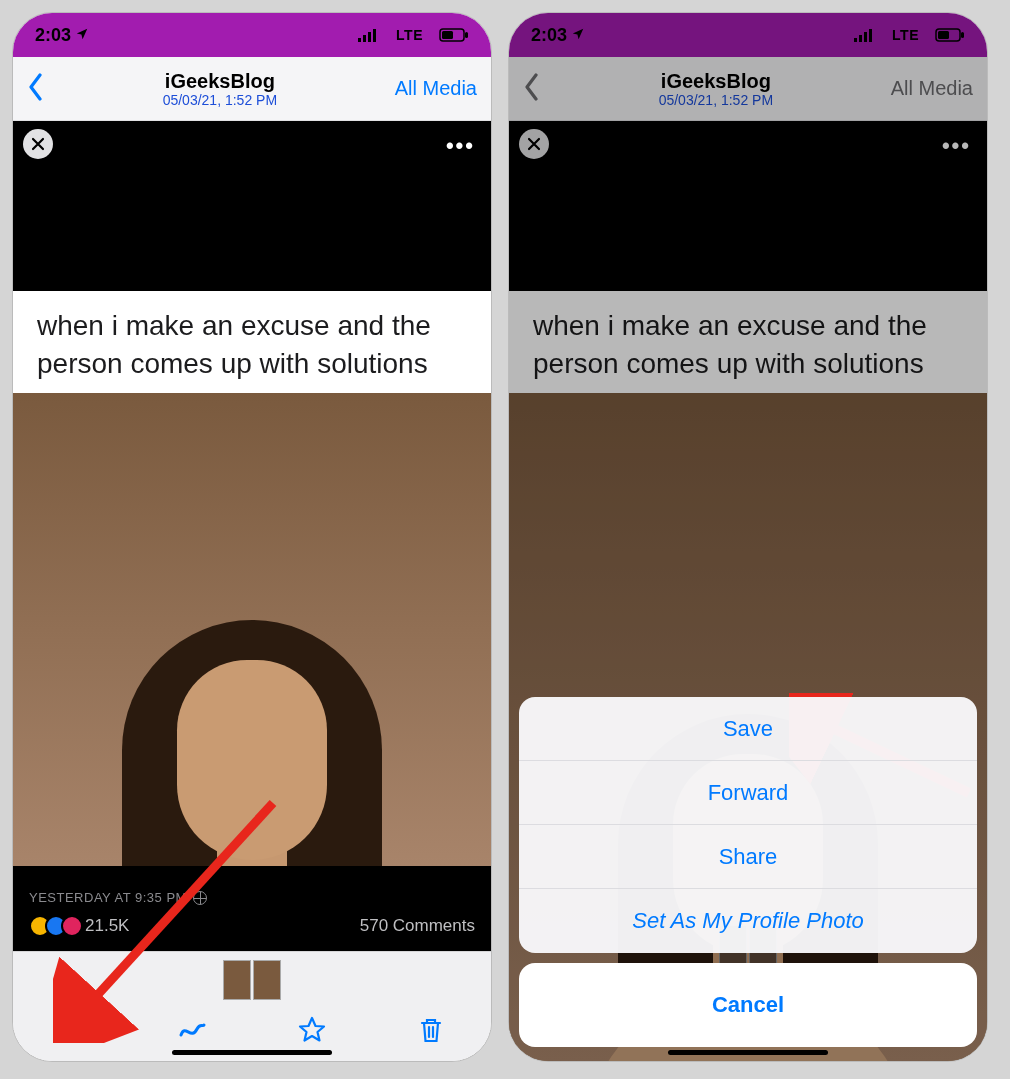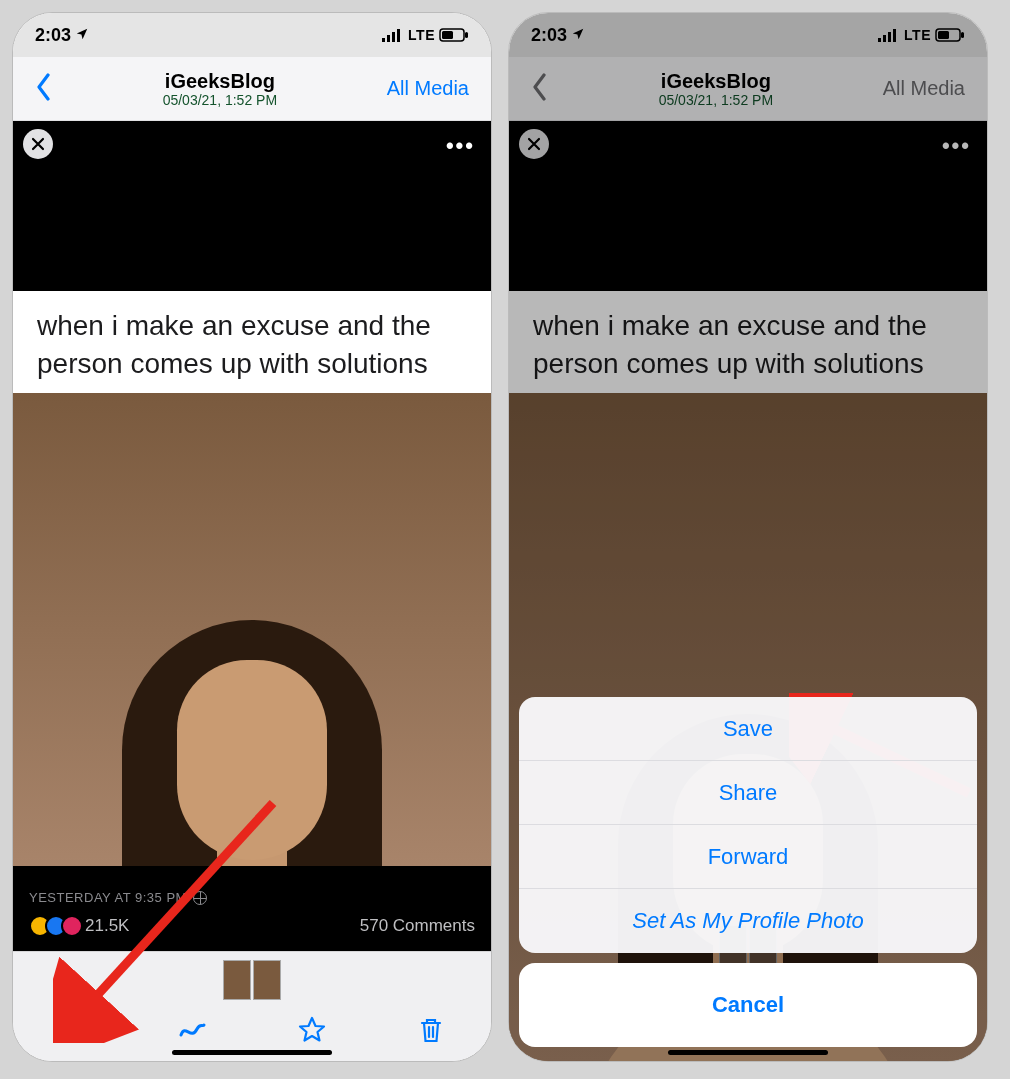--- a/index.html
+++ b/index.html
@@ -34,41 +34,41 @@
   
   .statusbar {
     height: 44px;
     display: flex;
     justify-content: space-between;
     align-items: center;
     padding: 0 22px;
     font-size: 18px;
     font-weight: 600;
     color: #000;
-    background: #e5e5e5;
+    background: #a21caf;
   }
   .sb-left { display: flex; align-items: center; gap: 4px; }
-  .sb-right { display: flex; align-items: center; gap: 4px; }
+  .sb-right { display: flex; align-items: center; gap: 16px; }
   .loc-icon svg { width: 14px; height: 14px; }
   .signal svg, .battery svg { display: block; }
   .lte { font-size: 14px; font-weight: 600; letter-spacing: 0.5px; }
   
   .navbar {
     height: 64px;
     background: #f5f5f7;
     display: flex;
     align-items: center;
     justify-content: space-between;
-    padding: 0 22px;
+    padding: 0 14px;
     border-bottom: 1px solid #e1e1e3;
   }
   .navbar .back svg { width: 18px; height: 28px; }
   .nav-center { text-align: center; }
   .nav-title { font-size: 20px; font-weight: 600; color: #000; line-height: 22px; }
-  .nav-sub { font-size: 14px; color: #14532d; line-height: 16px; }
+  .nav-sub { font-size: 14px; color: #1d4ed8; line-height: 16px; }
   .nav-right { font-size: 20px; color: #007aff; }
   
   .content { flex: 1; background: #000; position: relative; display: flex; flex-direction: column; }
   .content .closebtn {
     position: absolute; top: 8px; left: 10px;
     width: 30px; height: 30px; border-radius: 50%;
     background: #e2e2e4; display: flex; align-items: center; justify-content: center;
     z-index: 20;
   }
   .content .closebtn svg { width: 14px; height: 14px; }
@@ -377,22 +377,22 @@
   </div>
 
   <div class="thumbs-faint">
     <div class="th"></div>
       <div class="th"></div>
   </div>
 
   <div class="sheet-wrap">
     <div class="sheet">
       <div class="sheet-item">Save</div>
+      <div class="sheet-item">Forward</div>
       <div class="sheet-item">Share</div>
-      <div class="sheet-item">Forward</div>
       <div class="sheet-item">Set As My Profile Photo</div>
     </div>
     <div class="sheet-cancel">Cancel</div>
   </div>
 
   <div class="home-ind"></div>
 
   <svg class="arrow" style="left:280px; top:680px;" width="200" height="120" viewBox="0 0 200 120">
     <defs>
         <marker id="ah2" markerWidth="12" markerHeight="12" refX="3" refY="6" orient="auto">

